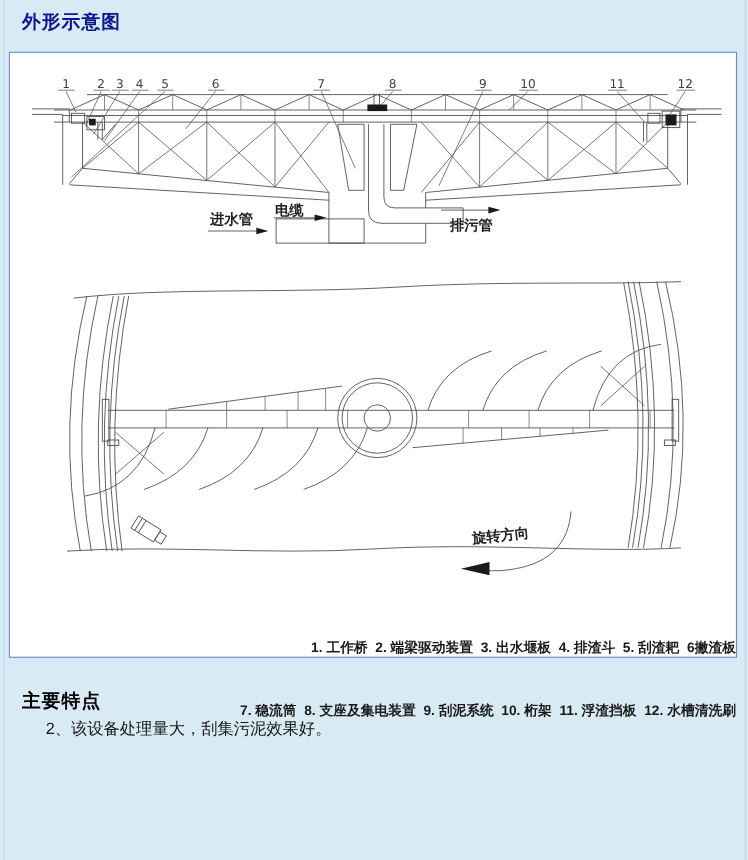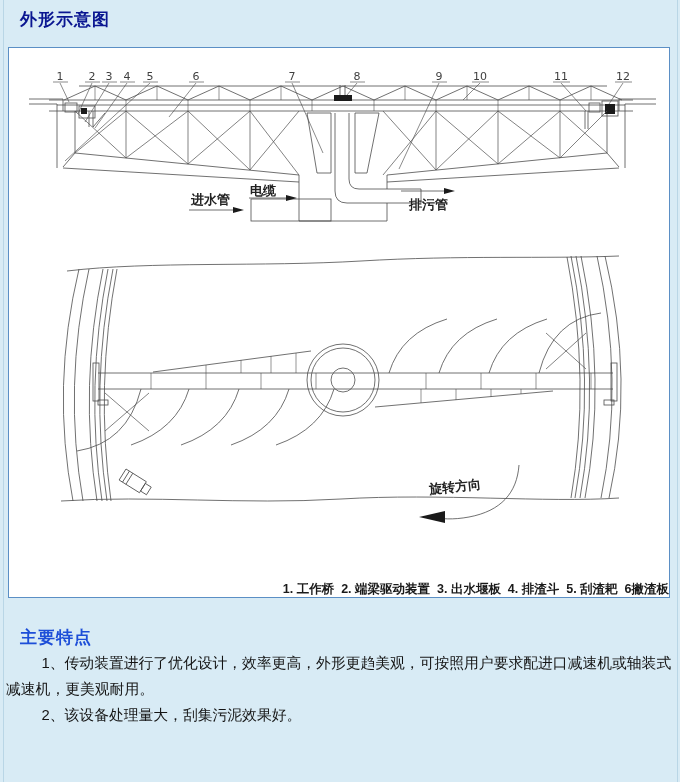--- a/index.html
+++ b/index.html
@@ -19,21 +19,21 @@
     background:#ffffff;border:1px solid #5b8fc5;box-sizing:border-box;
   }
   .drawing-svg{position:absolute;left:0;top:0;}
   .legend{
     position:absolute;left:0;top:494px;width:100%;
     text-align:right;color:#1a1a1a;font-weight:bold;
     font-size:12.5px;line-height:19px;white-space:pre;
   }
   .features-heading{
     position:absolute;left:20px;top:626px;
-    font-size:17px;font-weight:bold;color:#1d4ed8;letter-spacing:1px;
+    font-size:17px;font-weight:bold;color:#000000;letter-spacing:1px;
   }
   .features{
     position:absolute;left:6px;top:650px;width:670px;
     font-size:14.8px;line-height:26px;color:#141414;
   }
   .features p{margin:0;text-indent:2.4em;}
   svg text{font-family:"DejaVu Sans","Liberation Sans",sans-serif;}
   .callout{font-size:11px;fill:#3f3f3f;}
   .cnlabel{font-size:13px;font-weight:600;fill:#222222;}
 </style>
@@ -311,22 +311,22 @@
         <g>
           <text class="cnlabel" x="428" y="490" stroke="none" fill="#3a3a3a" transform="rotate(-6 455 485)">旋转方向</text>
           <path d="M518,464 C516,492 500,510 468,516 C452,519 440,518 430,516"></path>
           <polygon points="418,516 444,510 444,522" fill="#1a1a1a" stroke="none"></polygon>
         </g>
       </g>
     </svg>
 
     <div class="legend">
       <div>1. 工作桥  2. 端梁驱动装置  3. 出水堰板  4. 排渣斗  5. 刮渣耙  6撇渣板</div>
+      <div>7. 稳流筒  8. 支座及集电装置  9. 刮泥系统  10. 桁架  11. 浮渣挡板  12. 水槽清洗刷</div>
     </div>
   </div>
 
   <div class="features-heading">主要特点</div>
 
   <div class="features">
-    <p>1、传动装置进行了优化设计，效率更高，外形更趋美观，可按照用户要求配进口减速机或轴装式减速机，更美观耐用。</p>
     <p>2、该设备处理量大，刮集污泥效果好。</p>
   </div>
 </div>
 
 </body></html>

